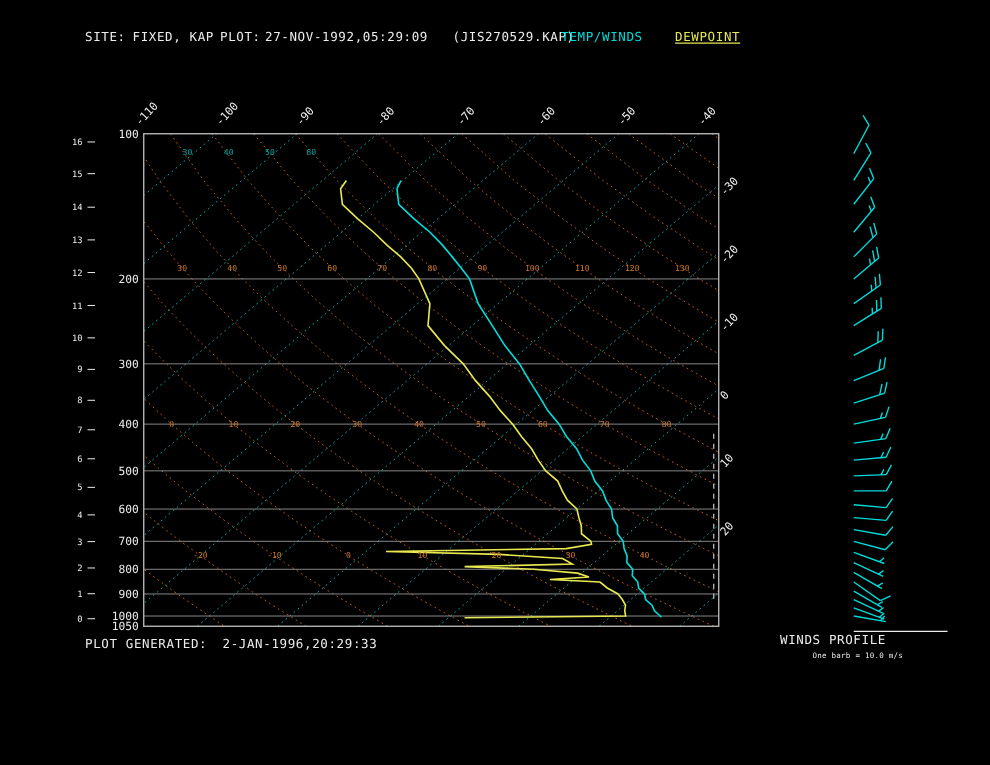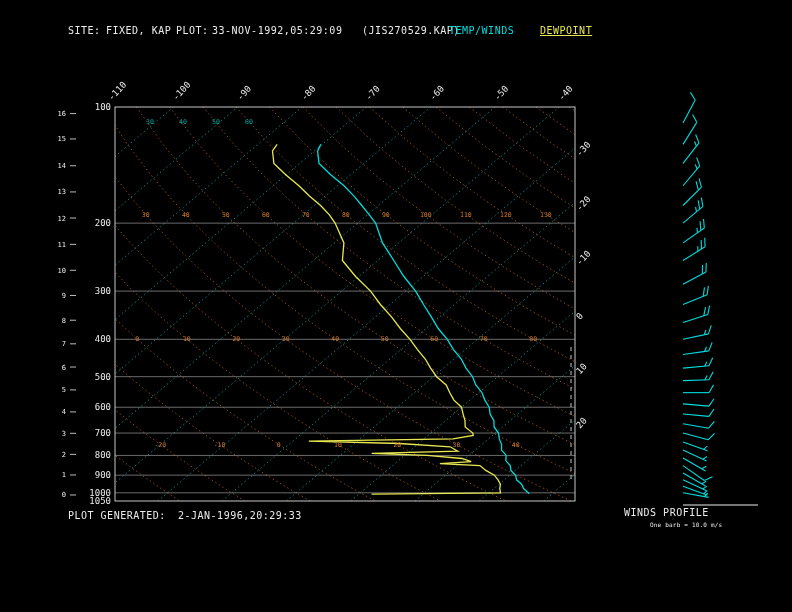--- a/index.html
+++ b/index.html
@@ -265,21 +265,21 @@
         <line x1="703.4852991331328" y1="493.78921342989196" x2="707.3155213487277" y2="490.5752753814593"></line>
         <line x1="683" y1="492.8246461834654" x2="708.6050015783175" y2="497.33949880280556"></line>
         <line x1="704.4688090156662" y1="496.61017645660445" x2="707.682747064099" y2="492.77995424100953"></line>
       </g>
       <line x1="683" y1="505" x2="758" y2="505" stroke="#ececec" stroke-width="1"></line>
     </svg>
 
   <span class="hdr" style="left:68px;top:25px">SITE:</span>
   <span class="hdr" style="left:106px;top:25px">FIXED, KAP</span>
   <span class="hdr" style="left:176px;top:25px">PLOT:</span>
-  <span class="hdr" style="left:212px;top:25px">33-NOV-1992,05:29:09</span>
+  <span class="hdr" style="left:212px;top:25px">27-NOV-1992,05:29:09</span>
   <span class="hdr" style="left:362px;top:25px">(JIS270529.KAP)</span>
   <span class="hdr cyan" style="left:449px;top:25px">TEMP/WINDS</span>
   <span class="hdr yellow" style="left:540px;top:25px">DEWPOINT</span>
 
   <span class="hdr" style="left:68px;top:510px">PLOT GENERATED:</span>
   <span class="hdr" style="left:178px;top:510px">2-JAN-1996,20:29:33</span>
   <span class="hdr" style="left:624px;top:507px">WINDS PROFILE</span>
   <span class="hdr tiny" style="left:650px;top:521px">One barb = 10.0 m/s</span>
 </div>
 

